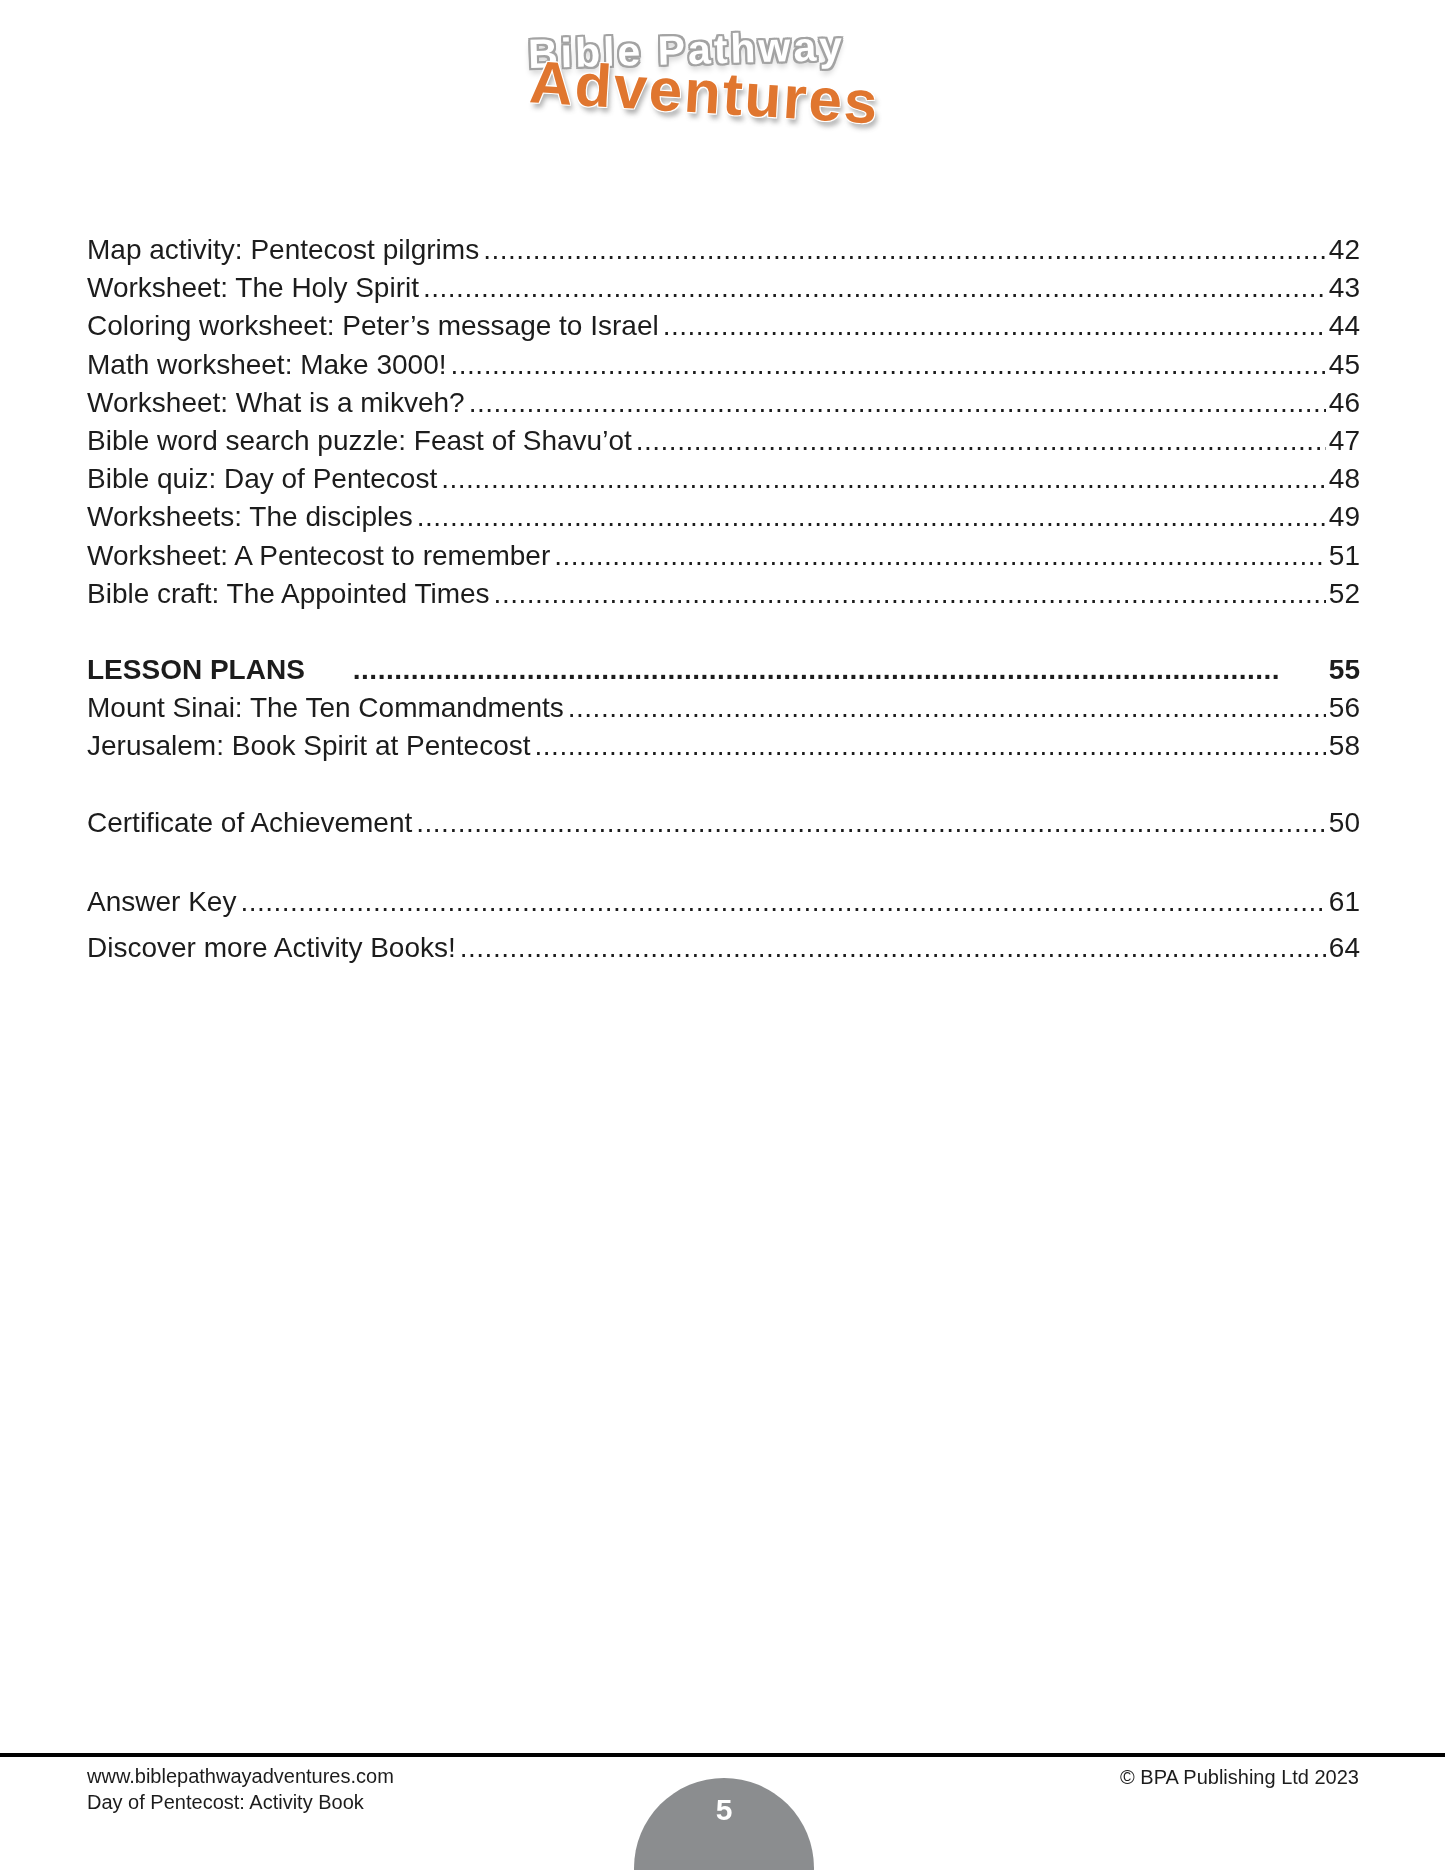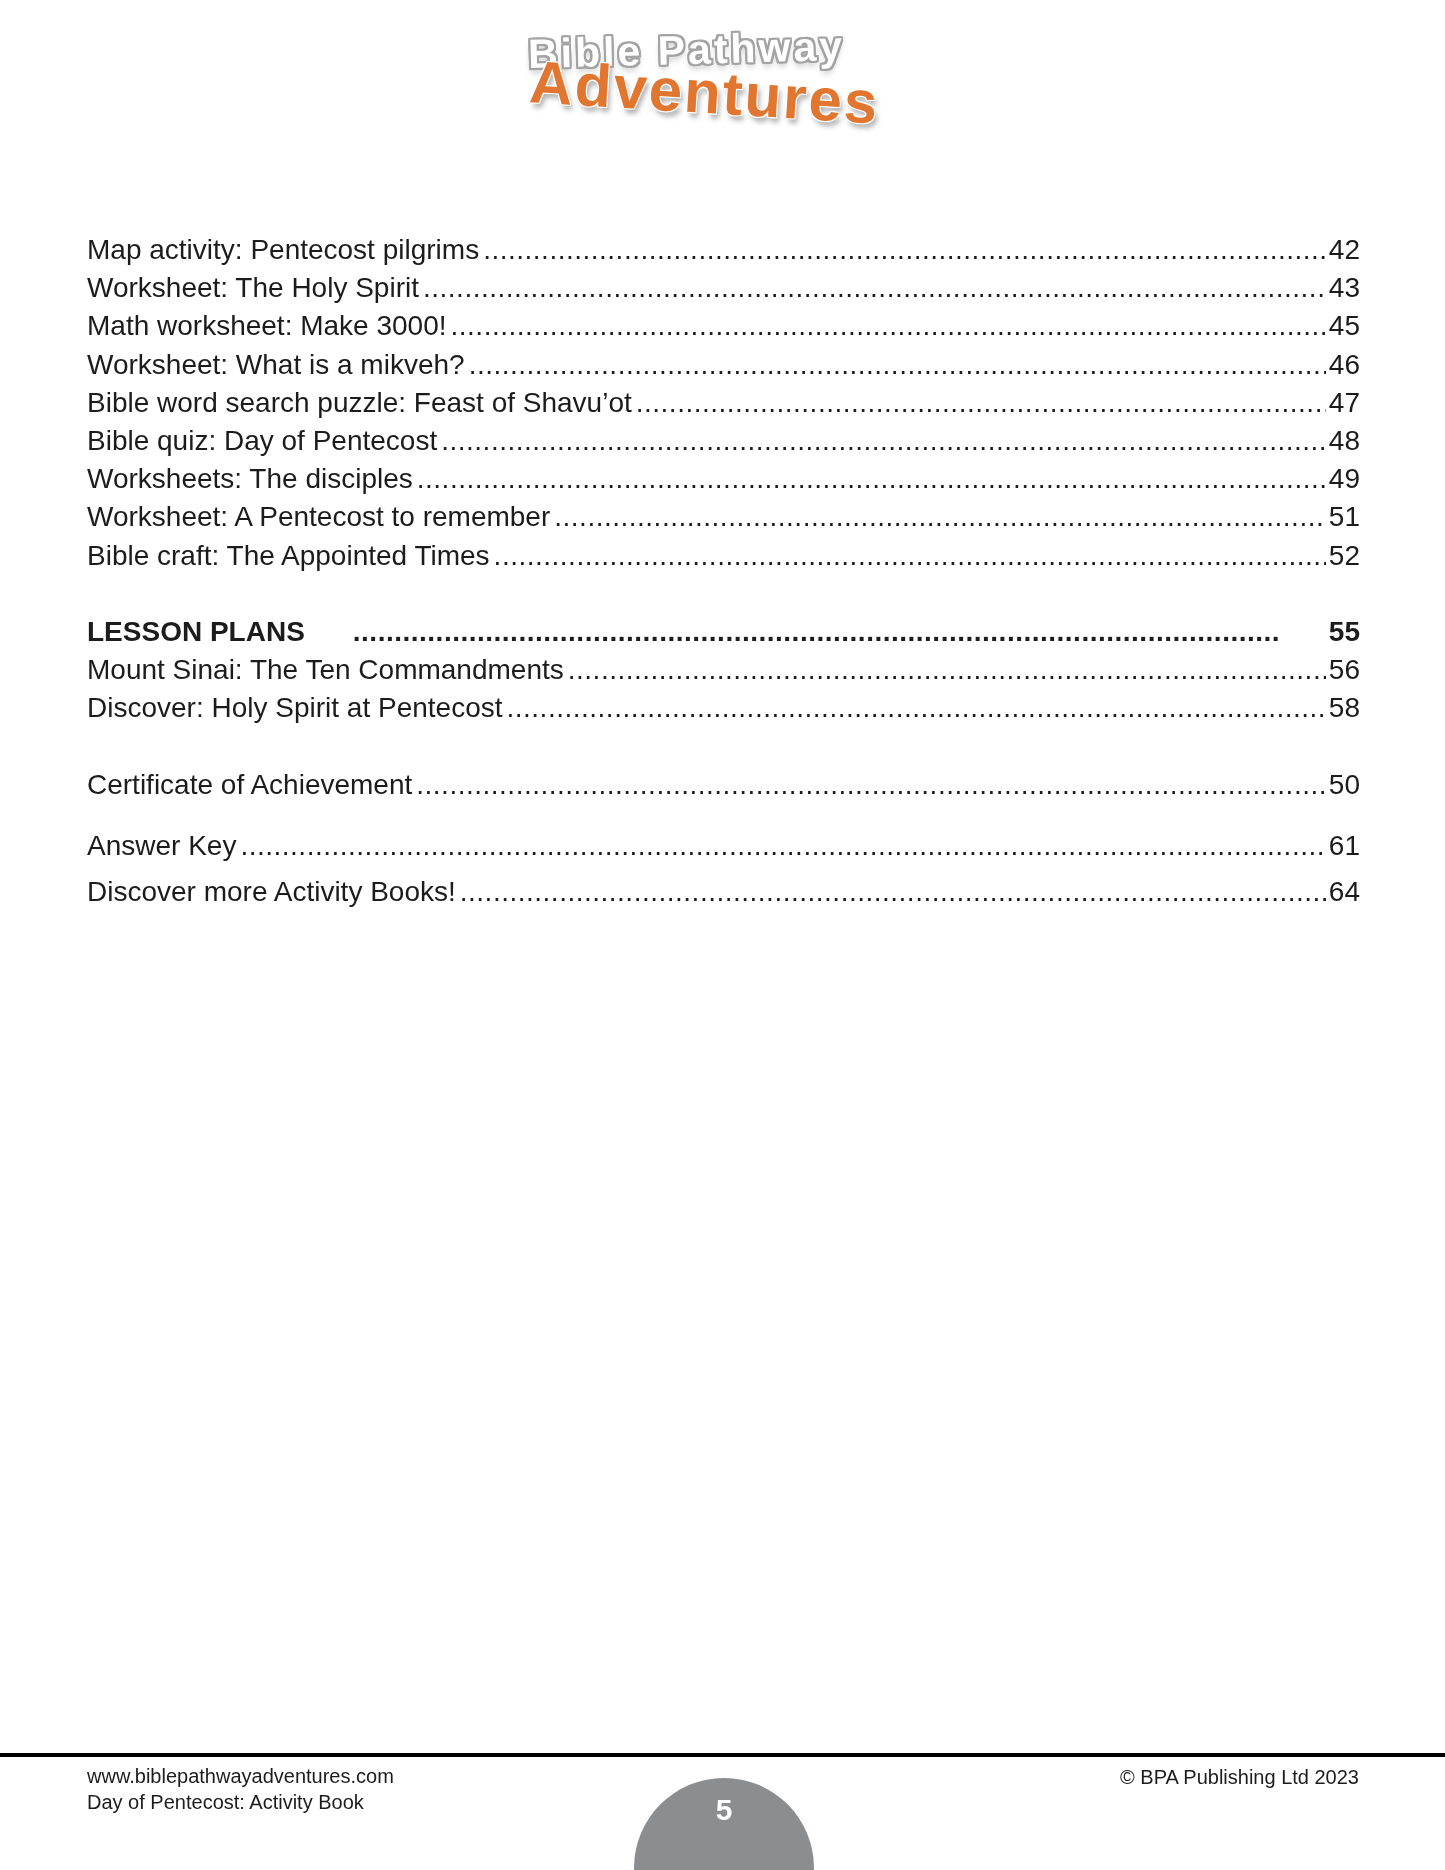--- a/index.html
+++ b/index.html
@@ -84,21 +84,21 @@
   }
   .toc-row.bold {
     font-weight: bold;
     gap: 44px;
   }
   .toc-row.bold .page-num {
     margin-left: 4px;
   }
   .group-1 { margin-top: 38px; }
   .group-2 { margin-top: 39px; }
-  .group-3 { margin-top: 23px; text-align: center; }
+  .group-3 { margin-top: 40px; text-align: center; }
   .group-3 .toc-row { height: 46px; }
 
   
   .footer-rule {
     position: absolute;
     left: 0;
     top: 1753px;
     width: 1445px;
     height: 4px;
     background: #000000;
@@ -154,20 +154,25 @@
           <span class="label">Map activity: Pentecost pilgrims</span>
           <span class="leader"></span>
           <span class="page-num">42</span>
         </div>
         <div class="toc-row">
           <span class="label">Worksheet: The Holy Spirit</span>
           <span class="leader"></span>
           <span class="page-num">43</span>
         </div>
         <div class="toc-row">
+          <span class="label">Coloring worksheet: Peter’s message to Israel</span>
+          <span class="leader"></span>
+          <span class="page-num">44</span>
+        </div>
+        <div class="toc-row">
           <span class="label">Math worksheet: Make 3000!</span>
           <span class="leader"></span>
           <span class="page-num">45</span>
         </div>
         <div class="toc-row">
           <span class="label">Worksheet: What is a mikveh?</span>
           <span class="leader"></span>
           <span class="page-num">46</span>
         </div>
         <div class="toc-row">
@@ -201,21 +206,21 @@
           <span class="label">LESSON PLANS</span>
           <span class="leader"></span>
           <span class="page-num">55</span>
         </div>
         <div class="toc-row">
           <span class="label">Mount Sinai: The Ten Commandments</span>
           <span class="leader"></span>
           <span class="page-num">56</span>
         </div>
         <div class="toc-row">
-          <span class="label">Discover: Holy Spirit at Pentecost</span>
+          <span class="label">Jerusalem: Book Spirit at Pentecost</span>
           <span class="leader"></span>
           <span class="page-num">58</span>
         </div>
       </div>
       <div class="toc-group group-2">
         <div class="toc-row">
           <span class="label">Certificate of Achievement</span>
           <span class="leader"></span>
           <span class="page-num">50</span>
         </div>

